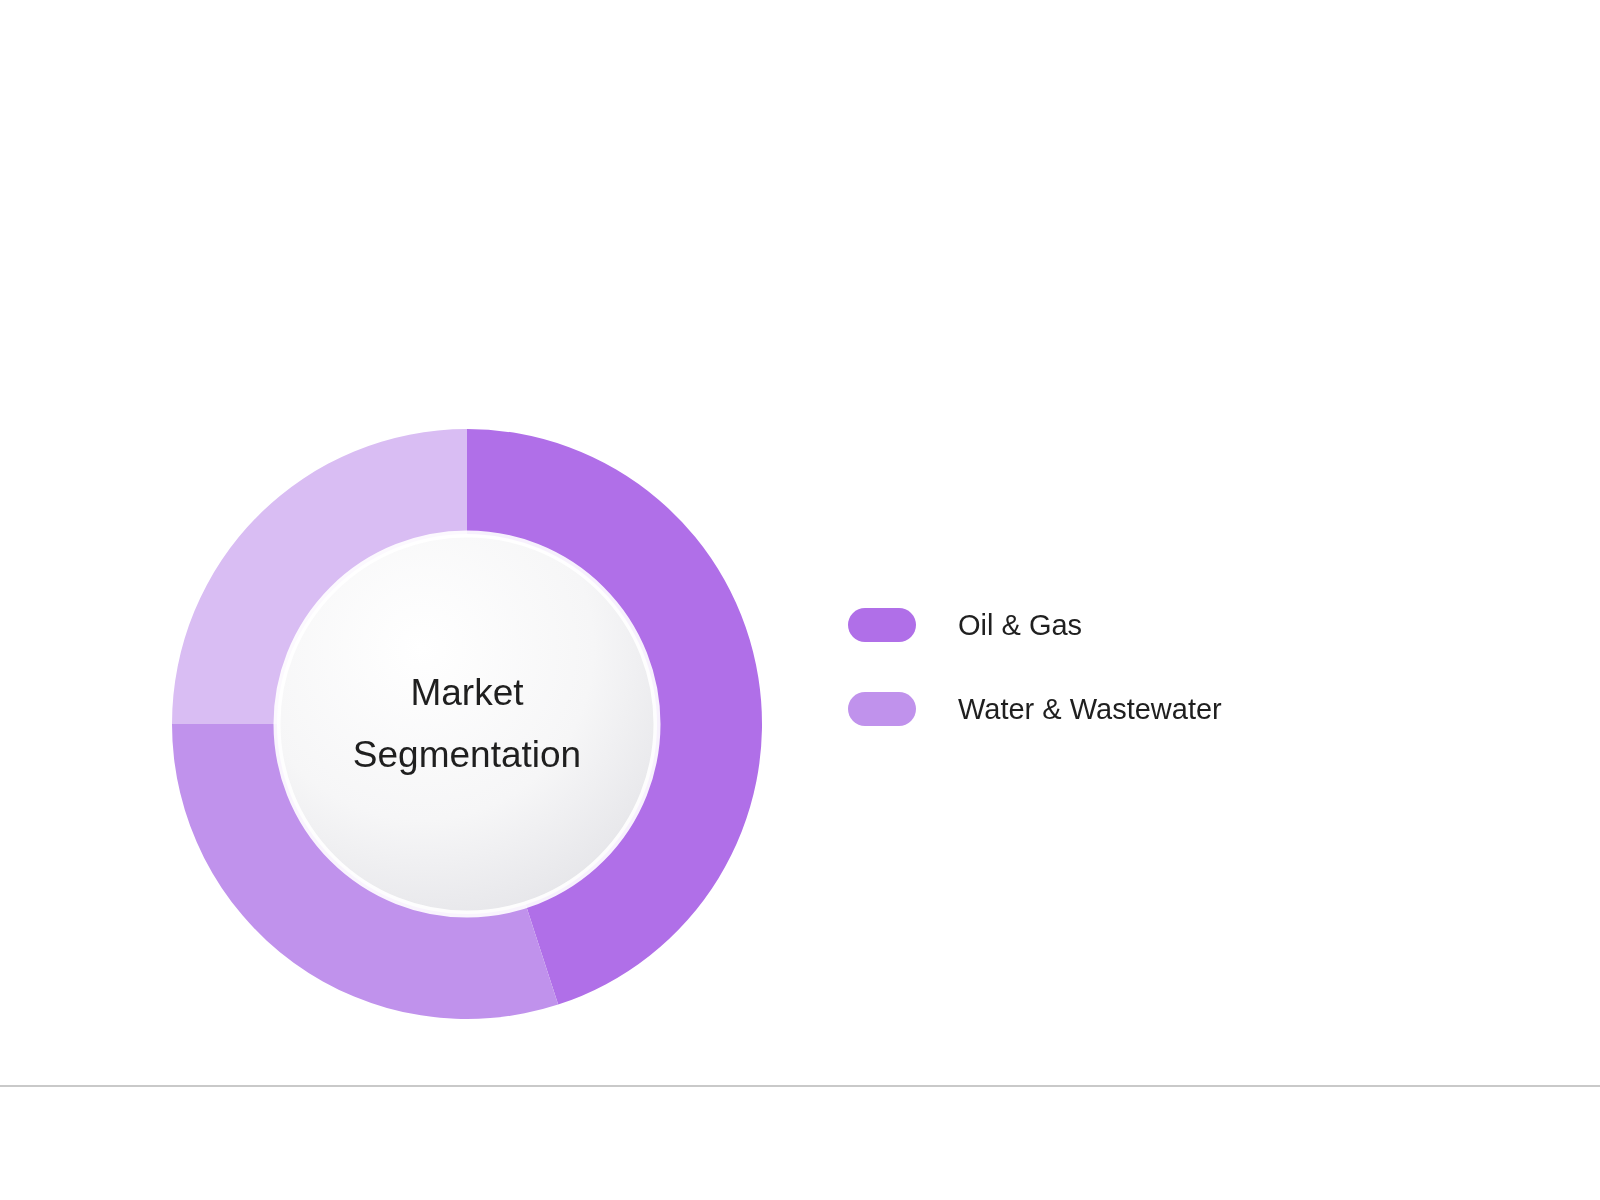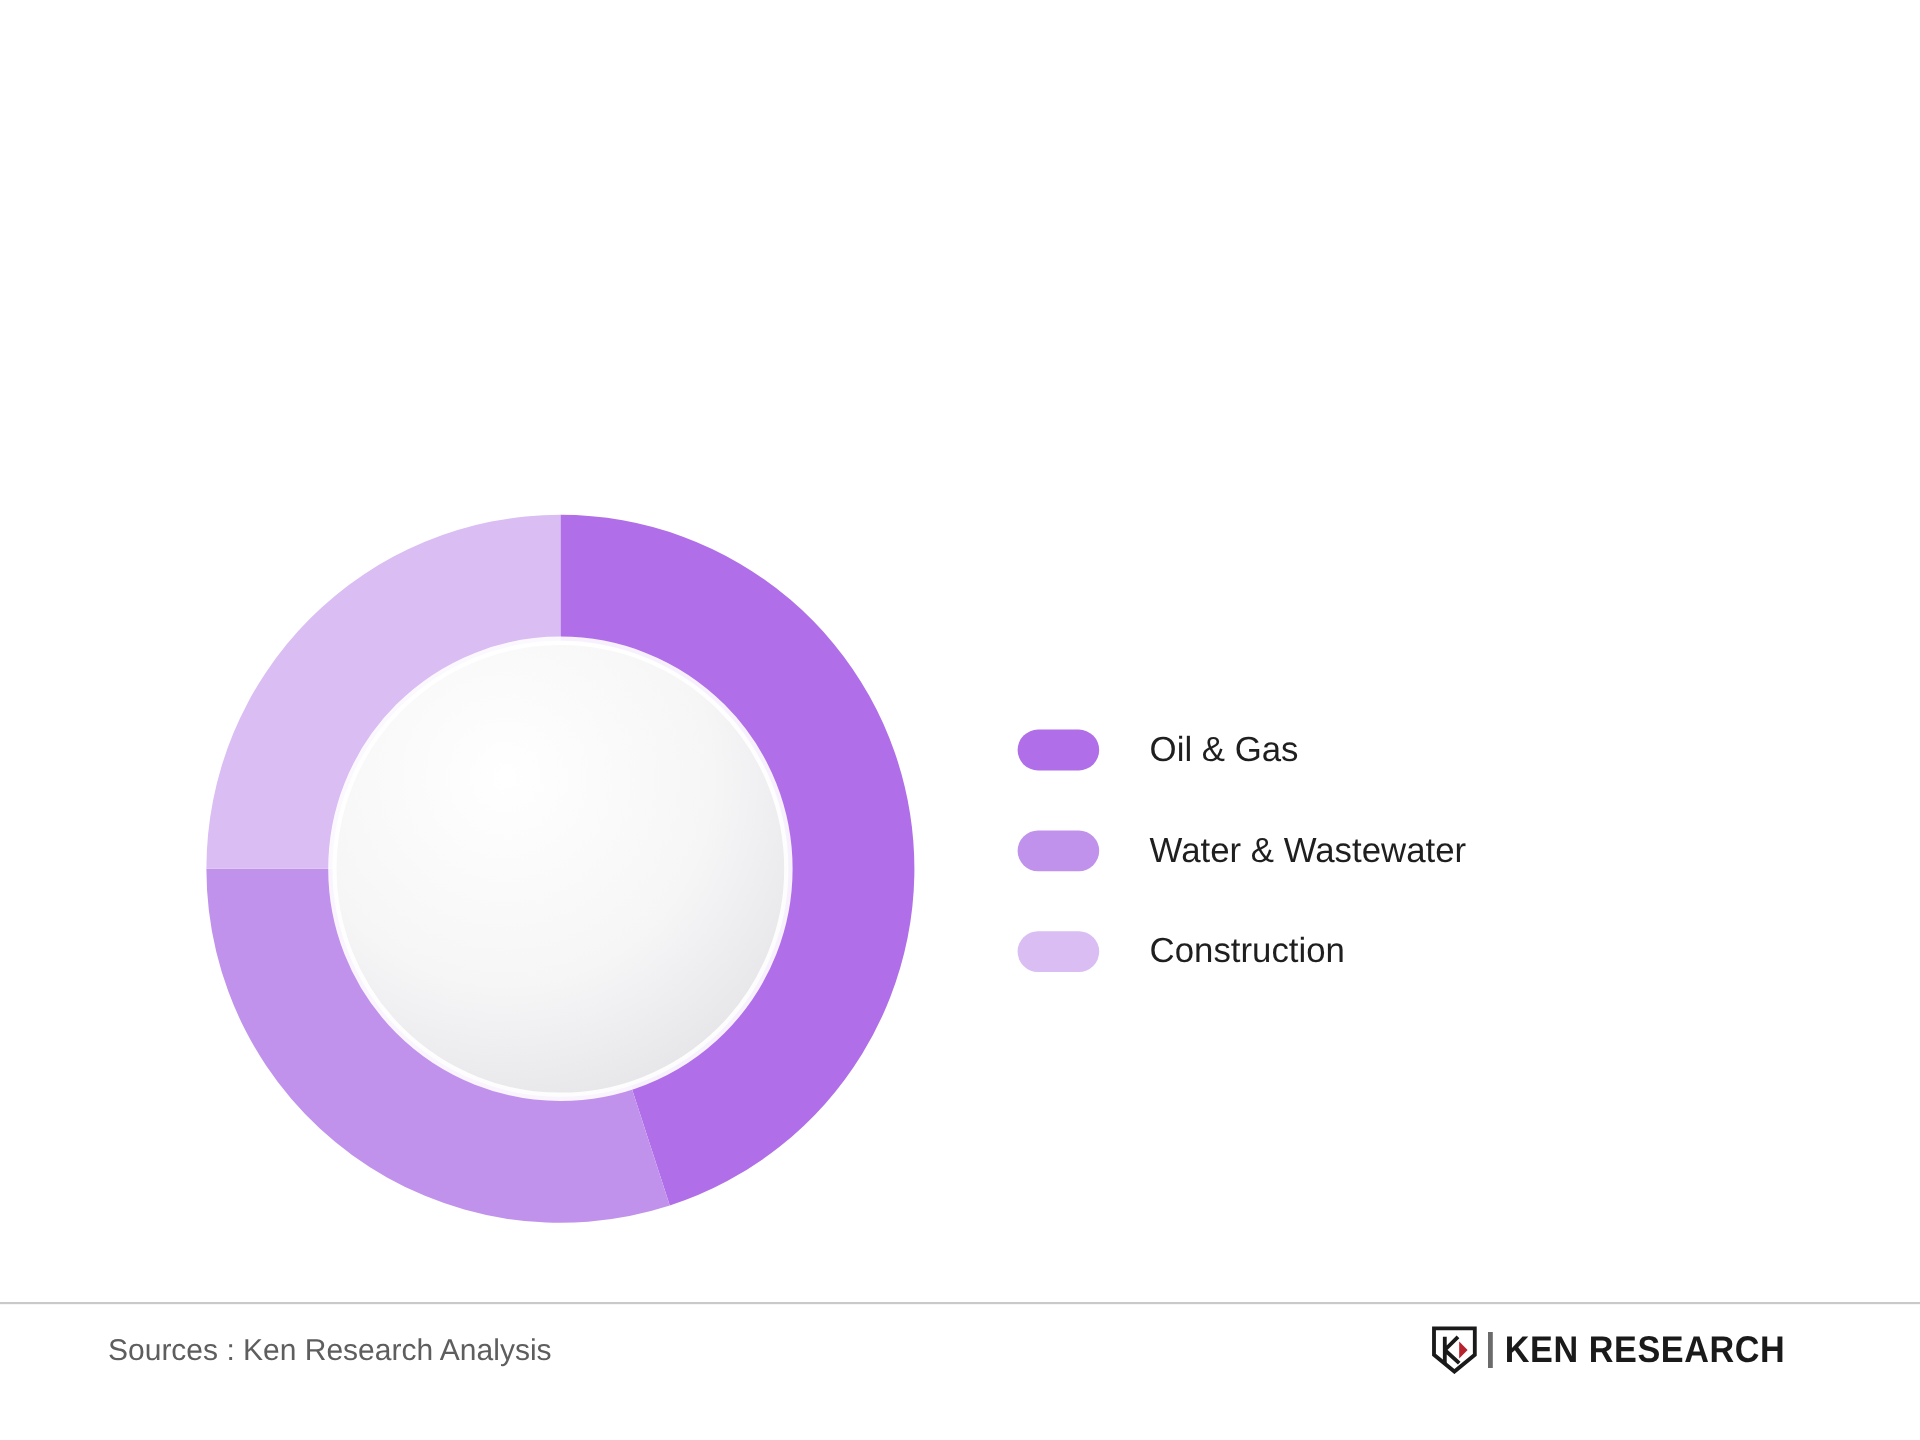--- a/index.html
+++ b/index.html
@@ -188,46 +188,34 @@
         </defs>
         <g id="slice-layer">
             <path d="M 295 0 A 295 295 0 0 1 386.1600133406095 575.5616723070702 L 353.3424085379901 474.55947027652496 A 188.8 188.8 0 0 0 295 106.19999999999999 Z" fill="#b06fe8"></path>
             <path d="M 386.1600133406095 575.5616723070702 A 295 295 0 0 1 0 295.00000000000006 L 106.19999999999999 295 A 188.8 188.8 0 0 0 353.3424085379901 474.55947027652496 Z" fill="#c092ec"></path>
             <path d="M 0 295.00000000000006 A 295 295 0 0 1 294.99999999999994 0 L 294.99999999999994 106.19999999999999 A 188.8 188.8 0 0 0 106.19999999999999 295 Z" fill="#d9bdf3"></path>
           </g>
 
         <circle cx="295" cy="295" r="190" fill="url(#holeGrad)"></circle>
         <circle cx="295" cy="295" r="190" fill="none" stroke="#ffffff" stroke-width="7" opacity="0.9"></circle>
       </svg>
+      <div class="center-label">
+        <span>Market</span>
+        <span>Segmentation</span>
+      </div>
     </div>
 
     <div class="legend" id="legend">
         <div class="legend-item">
           <div class="legend-swatch" style="background: rgb(176, 111, 232);"></div>
           <div class="legend-label">Oil &amp; Gas</div>
         </div>
         <div class="legend-item">
           <div class="legend-swatch" style="background: rgb(192, 146, 236);"></div>
           <div class="legend-label">Water &amp; Wastewater</div>
         </div>
-        <div class="legend-item">
-          <div class="legend-swatch" style="background: rgb(217, 189, 243);"></div>
-          <div class="legend-label">Construction</div>
-        </div>
       </div>
 
   </div>
 
   <div class="footer-rule"></div>
-  <div class="footer">
-    <div class="footer-source">Sources : Ken Research Analysis</div>
-    <div class="brand">
-      <svg class="brand-mark" viewBox="0 0 38 40">
-        <path d="M2 2 H36 V24 L19 38 L2 24 Z" fill="#ffffff" stroke="#1a1a1a" stroke-width="3.2"></path>
-        <path d="M11 9 V31 M11 20 L22 9 M11 20 L23 31" stroke="#1a1a1a" stroke-width="3.2" fill="none"></path>
-        <path d="M23 13 L30 20 L23 27 Z" fill="#b5232c"></path>
-      </svg>
-      <div class="brand-divider"></div>
-      <div class="brand-text">KEN RESEARCH</div>
-    </div>
-  </div>
 
 </div>
 
 </body></html>

